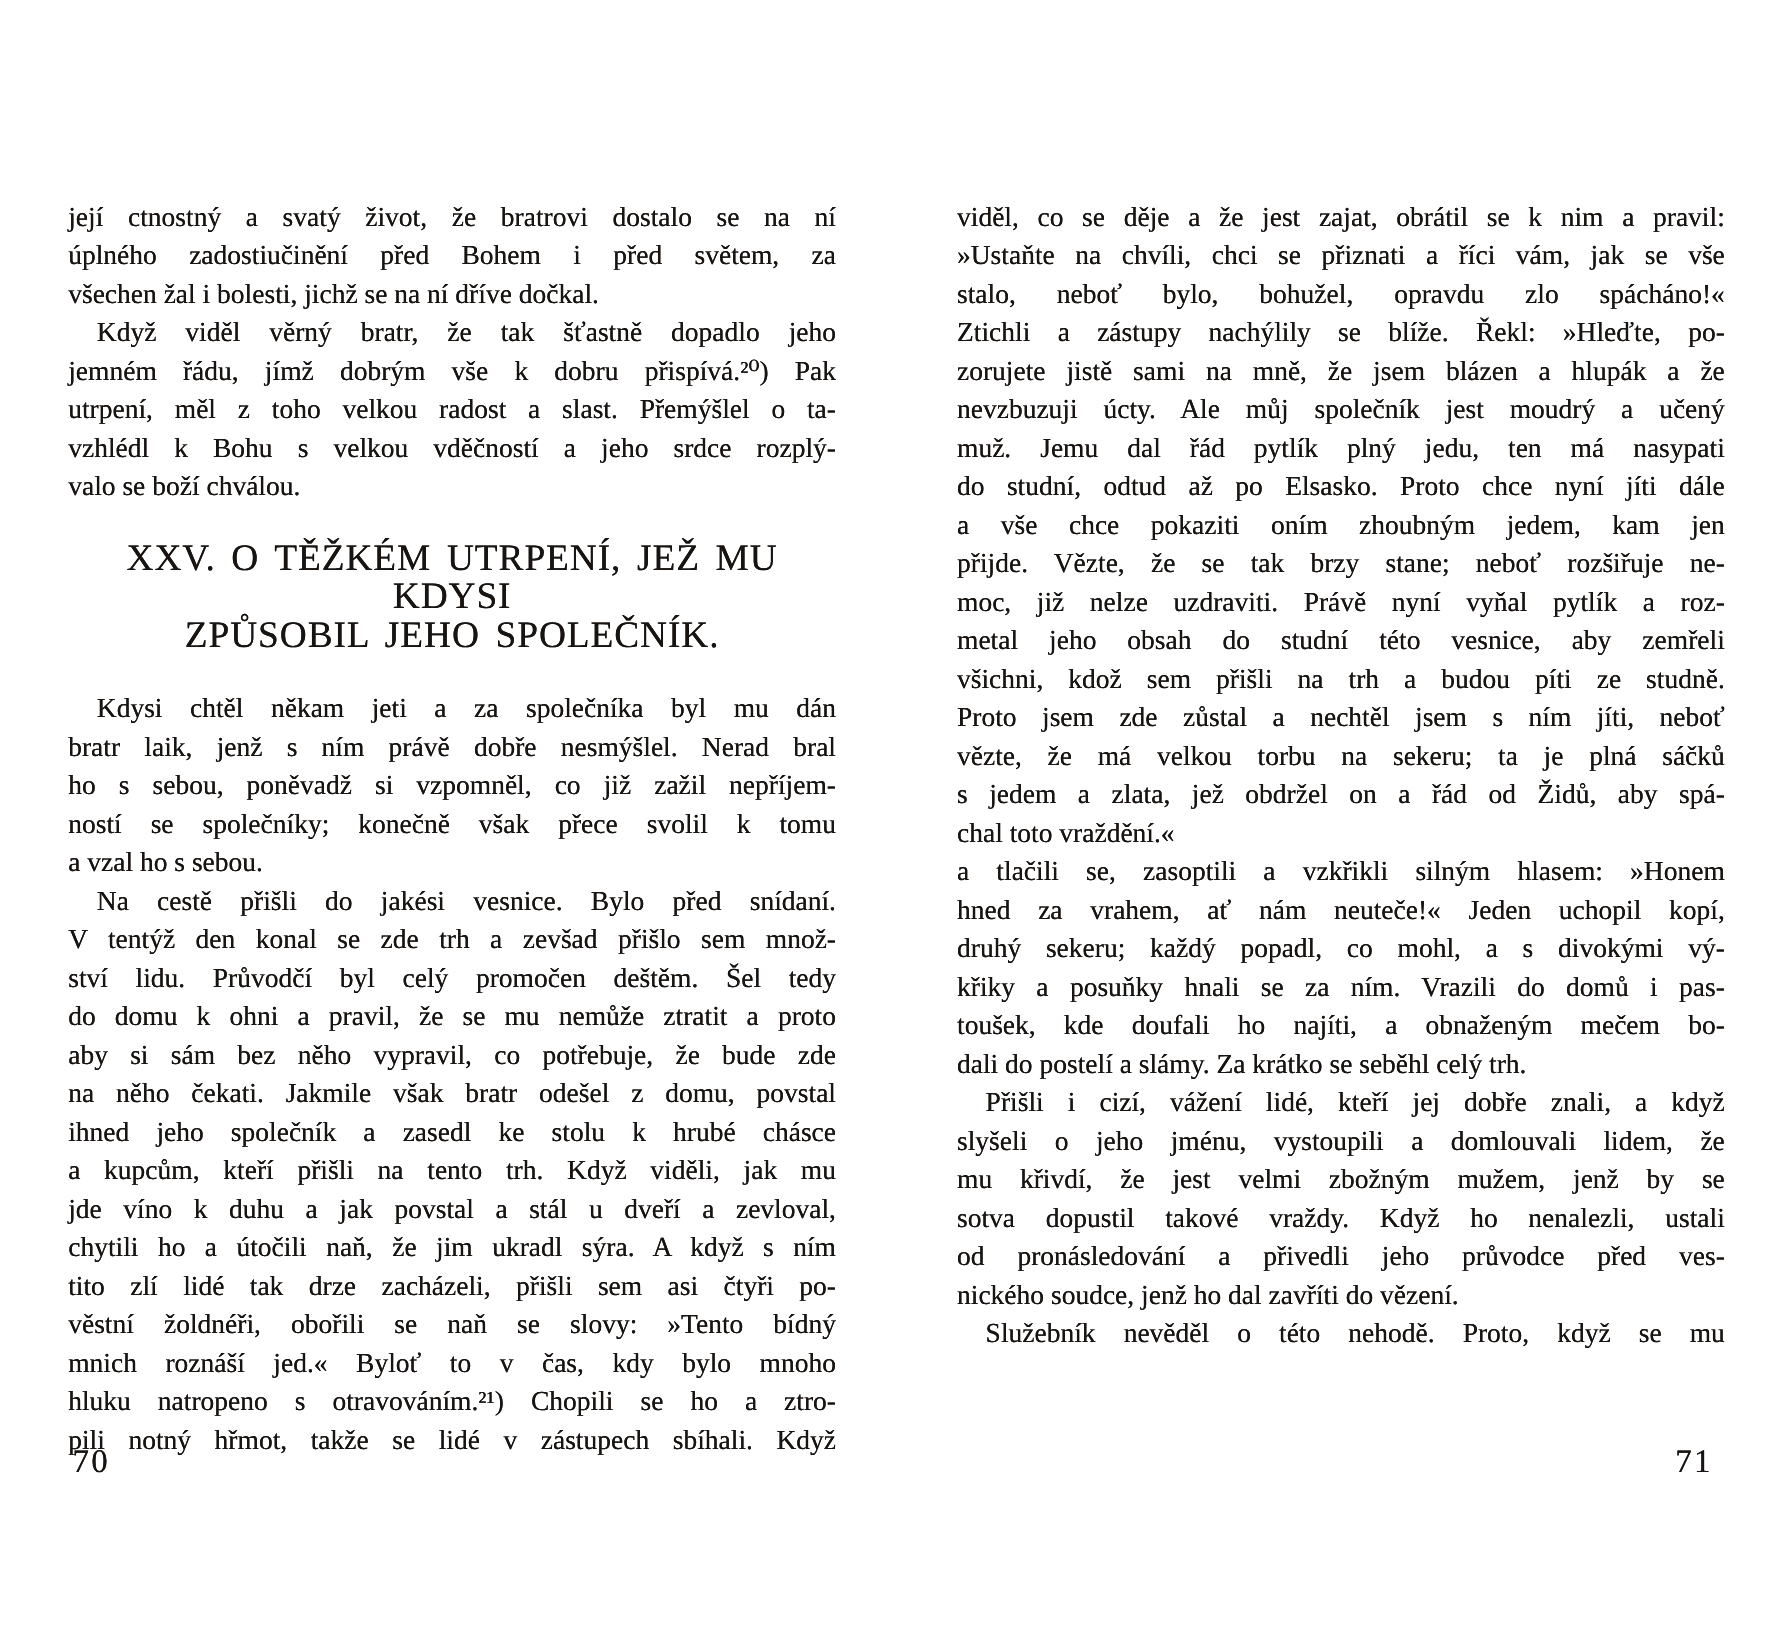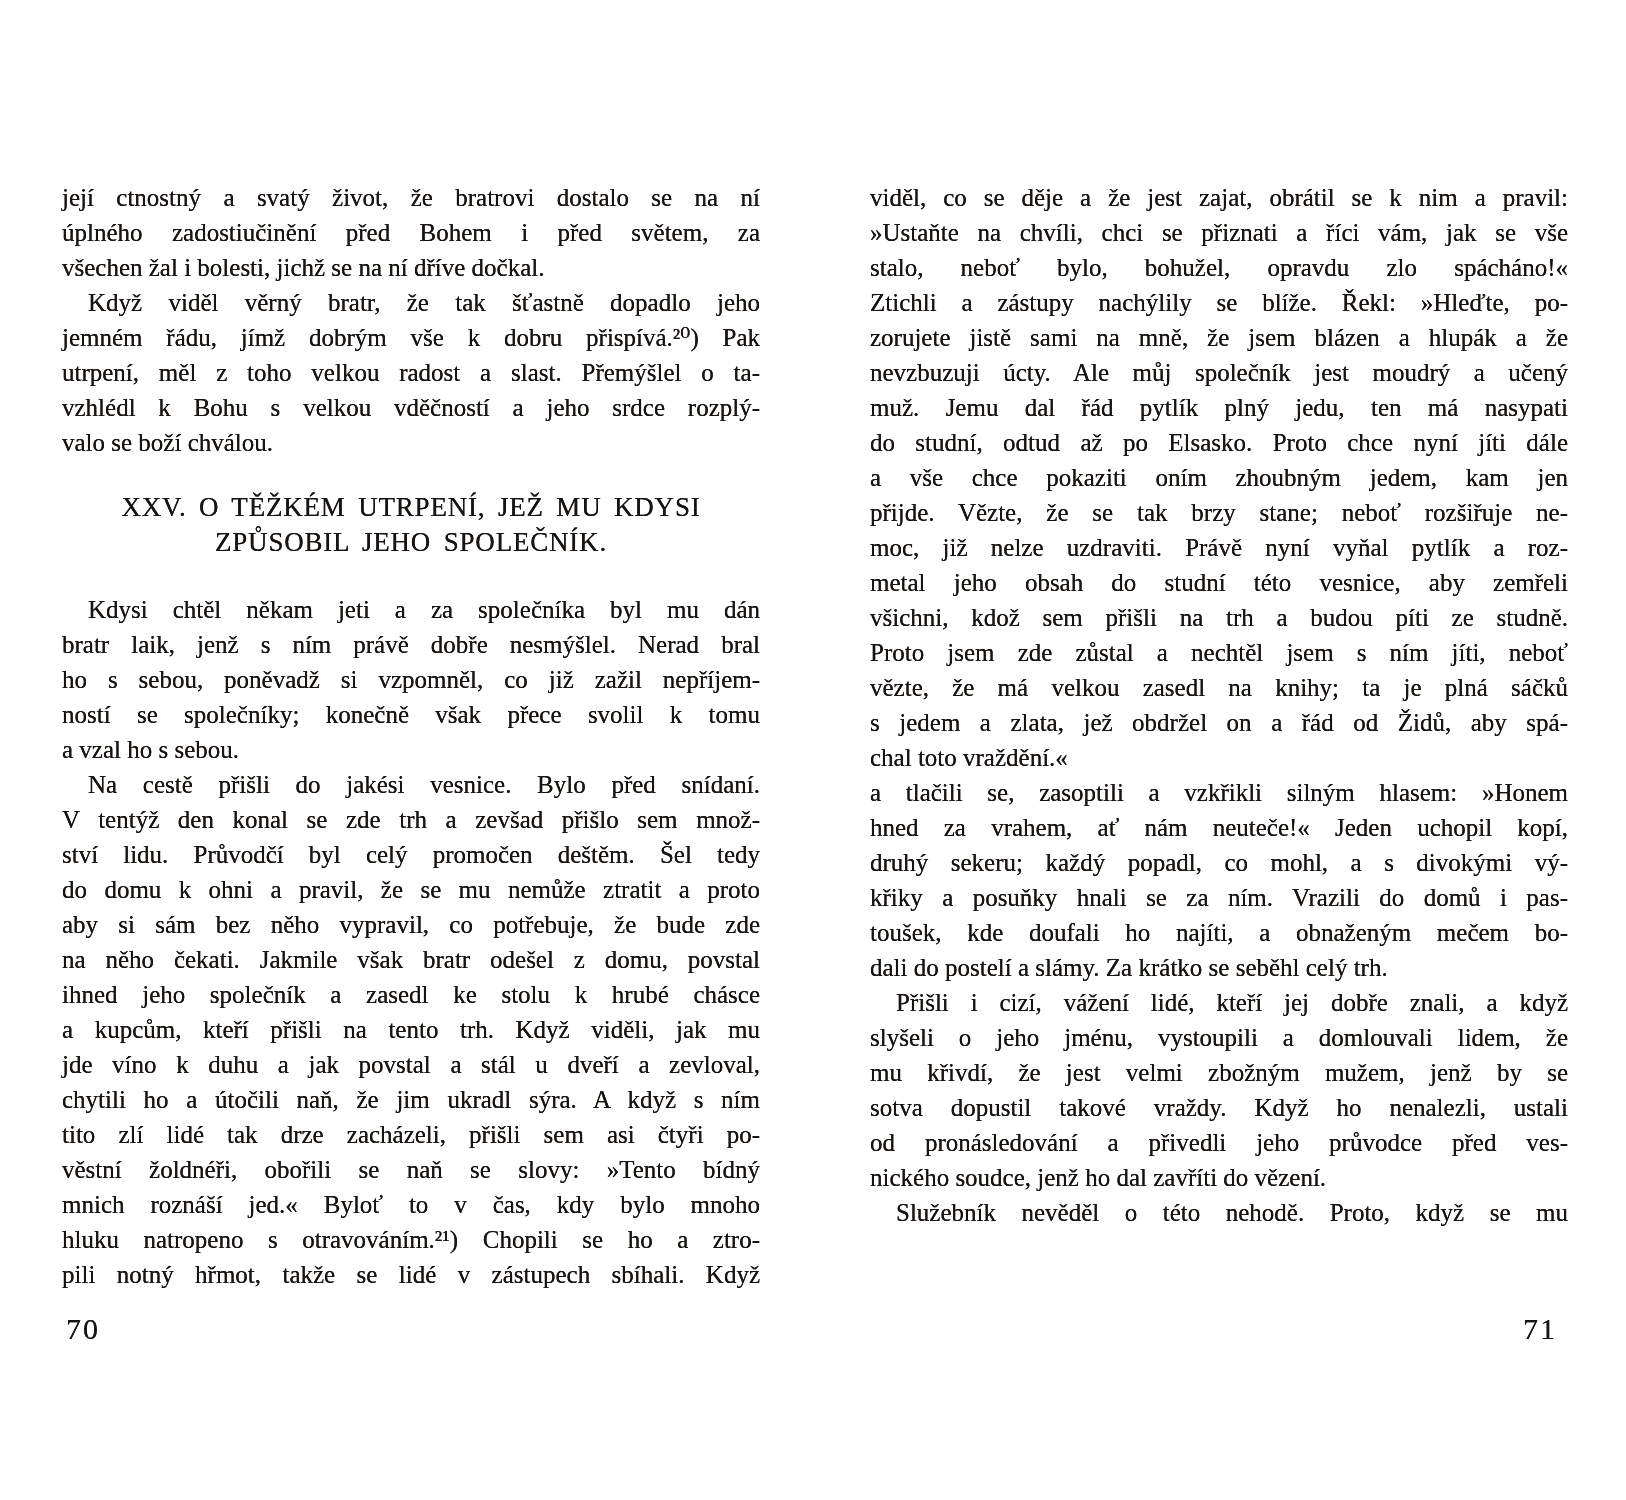--- a/index.html
+++ b/index.html
@@ -39,21 +39,21 @@
     text-justify: inter-word;
   }
   .line.indent { text-indent: 26px; }
 
   .heading {
     margin-top: 30px;
     margin-bottom: 32px;
     text-align: center;
   }
   .heading .line {
-    font-size: 27px;
+    font-size: 34px;
     line-height: 35px;
     letter-spacing: 0.8px;
     word-spacing: 5px;
     text-align: center;
   }
 
   .page-number {
     position: absolute;
     top: 1314px;
     font-size: 30px;
@@ -127,21 +127,21 @@
         <div class="line just">zorujete jistě sami na mně, že jsem blázen a hlupák a že</div>
         <div class="line just">nevzbuzuji úcty. Ale můj společník jest moudrý a učený</div>
         <div class="line just">muž. Jemu dal řád pytlík plný jedu, ten má nasypati</div>
         <div class="line just">do studní, odtud až po Elsasko. Proto chce nyní jíti dále</div>
         <div class="line just">a vše chce pokaziti oním zhoubným jedem, kam jen</div>
         <div class="line just">přijde. Vězte, že se tak brzy stane; neboť rozšiřuje ne-</div>
         <div class="line just">moc, již nelze uzdraviti. Právě nyní vyňal pytlík a roz-</div>
         <div class="line just">metal jeho obsah do studní této vesnice, aby zemřeli</div>
         <div class="line just">všichni, kdož sem přišli na trh a budou píti ze studně.</div>
         <div class="line just">Proto jsem zde zůstal a nechtěl jsem s ním jíti, neboť</div>
-        <div class="line just">vězte, že má velkou zasedl na knihy; ta je plná sáčků</div>
+        <div class="line just">vězte, že má velkou torbu na sekeru; ta je plná sáčků</div>
         <div class="line just">s jedem a zlata, jež obdržel on a řád od Židů, aby spá-</div>
         <div class="line">chal toto vraždění.«</div>
       </div>
       <div class="para">
         <div class="line just">a tlačili se, zasoptili a vzkřikli silným hlasem: »Honem</div>
         <div class="line just">hned za vrahem, ať nám neuteče!« Jeden uchopil kopí,</div>
         <div class="line just">druhý sekeru; každý popadl, co mohl, a s divokými vý-</div>
         <div class="line just">křiky a posuňky hnali se za ním. Vrazili do domů i pas-</div>
         <div class="line just">toušek, kde doufali ho najíti, a obnaženým mečem bo-</div>
         <div class="line">dali do postelí a slámy. Za krátko se seběhl celý trh.</div>

